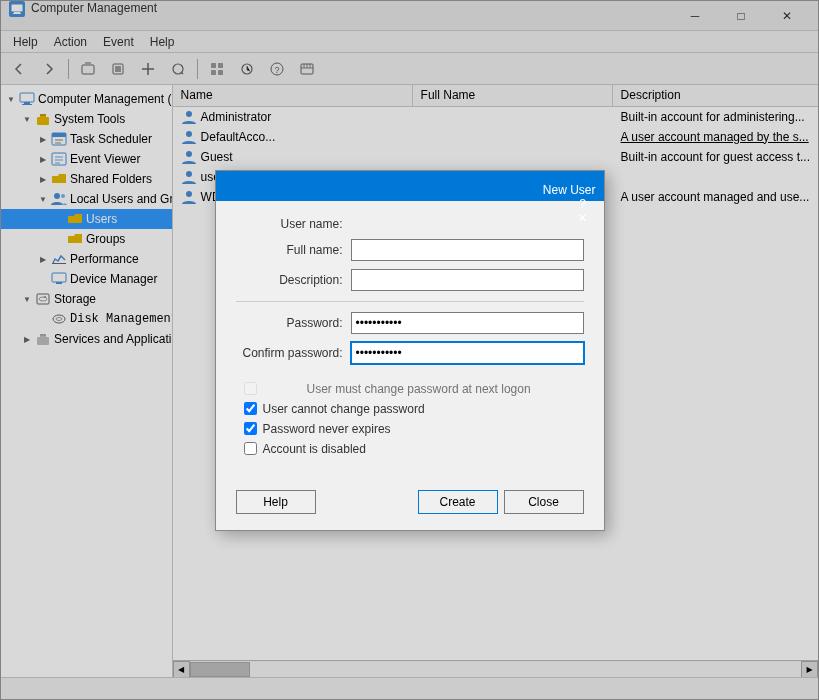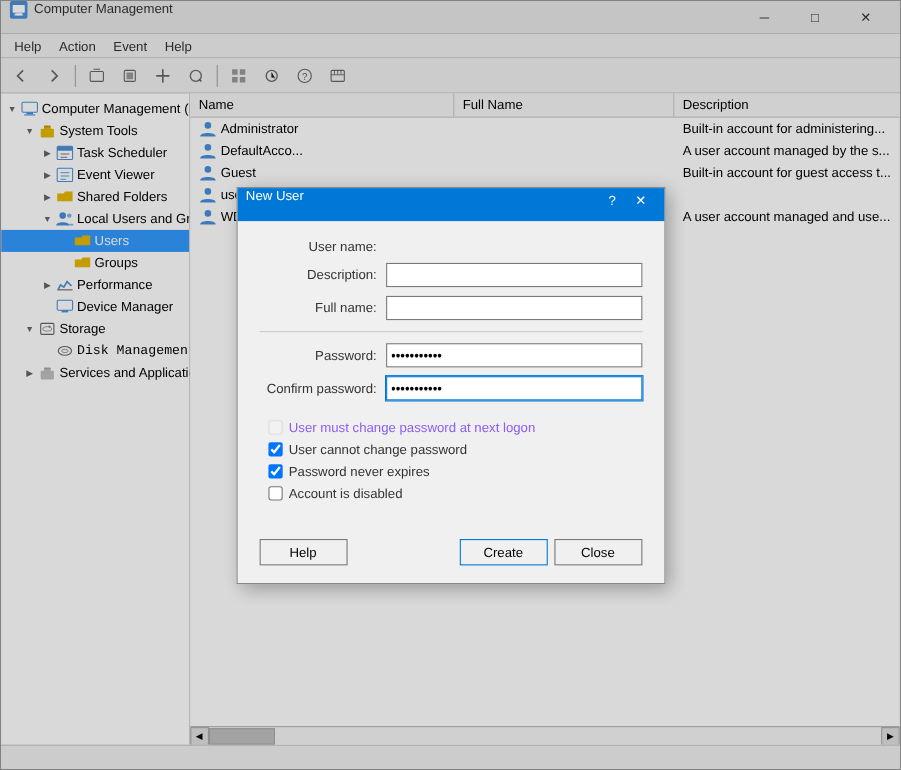--- a/index.html
+++ b/index.html
@@ -244,23 +244,24 @@
       background: #f0f0f0;
       border: 1px solid #888;
       box-shadow: 4px 4px 16px rgba(0,0,0,0.3);
       width: 390px;
     }
 
     .dialog-titlebar {
       background: #0078d7;
       height: 30px;
       display: flex;
-      align-items: flex-start;
-      padding: 0 8px;
+      align-items: flex-end;
+      padding: 12px 8px;
       color: white;
+      flex-direction: column;
     }
 
     .dialog-title-text {
       flex: 1;
       font-size: 12px;
       color: white;
     }
 
     .dialog-title-btn {
       width: 26px;
@@ -320,21 +321,21 @@
     .checkbox-row input[type="checkbox"] {
       margin-right: 6px;
     }
 
     .checkbox-row label {
       font-size: 12px;
       color: #333;
       cursor: pointer;
     }
 
-    .checkbox-row.disabled label { color: #8b5cf6; }
+    .checkbox-row.disabled label { color: #737373; margin-left: 44px; }
     .checkbox-row.disabled input { opacity: 0.5; }
 
     .dialog-footer {
       display: flex;
       justify-content: space-between;
       padding: 12px 20px 16px;
       border-top: none;
     }
 
     .dialog-btn {
@@ -650,21 +651,21 @@
 
         <div class="list-row">
           <div class="list-cell" style="width:240px;">
             <svg class="list-cell-icon" width="16" height="16" viewBox="0 0 16 16">
               <circle cx="8" cy="5" r="3" fill="#4a90d9"></circle>
               <path d="M1 15c0-4 14-4 14 0" fill="#4a90d9"></path>
             </svg>
             <span>DefaultAcco...</span>
           </div>
           <div class="list-cell" style="width:200px;"></div>
-          <div class="list-cell" style="flex:1;">A user account managed by the s...</div>
+          <div class="list-cell" style="flex:1;text-decoration:underline;">A user account managed by the s...</div>
         </div>
 
         <div class="list-row">
           <div class="list-cell" style="width:240px;">
             <svg class="list-cell-icon" width="16" height="16" viewBox="0 0 16 16">
               <circle cx="8" cy="5" r="3" fill="#4a90d9"></circle>
               <path d="M1 15c0-4 14-4 14 0" fill="#4a90d9"></path>
             </svg>
             <span>Guest</span>
           </div>
@@ -719,26 +720,26 @@
       <button class="dialog-title-btn close-btn">✕</button>
     </div>
 
     <div class="dialog-body">
 
       <div class="form-row">
         <label class="form-label">User name:</label>
       </div>
 
       <div class="form-row">
+        <label class="form-label">Full name:</label>
+        <input type="text" class="form-input" value="" style="">
+      </div>
+
+      <div class="form-row">
         <label class="form-label">Description:</label>
-        <input type="text" class="form-input" value="" style="">
-      </div>
-
-      <div class="form-row">
-        <label class="form-label">Full name:</label>
         <input type="text" class="form-input" value="" style="">
       </div>
 
       <div class="divider-line"></div>
 
       <div class="form-row">
         <label class="form-label">Password:</label>
         <input type="password" class="form-input" value="password123" style="">
       </div>
 

